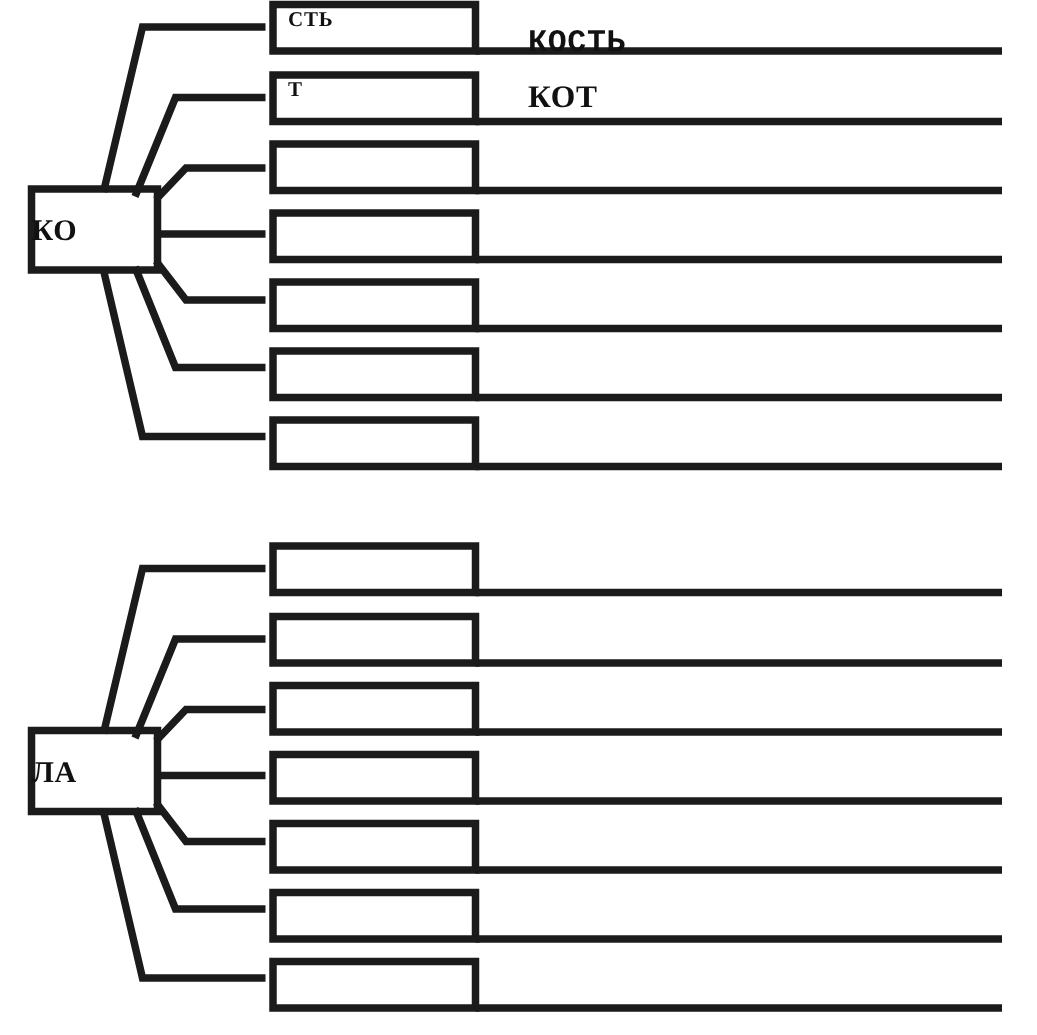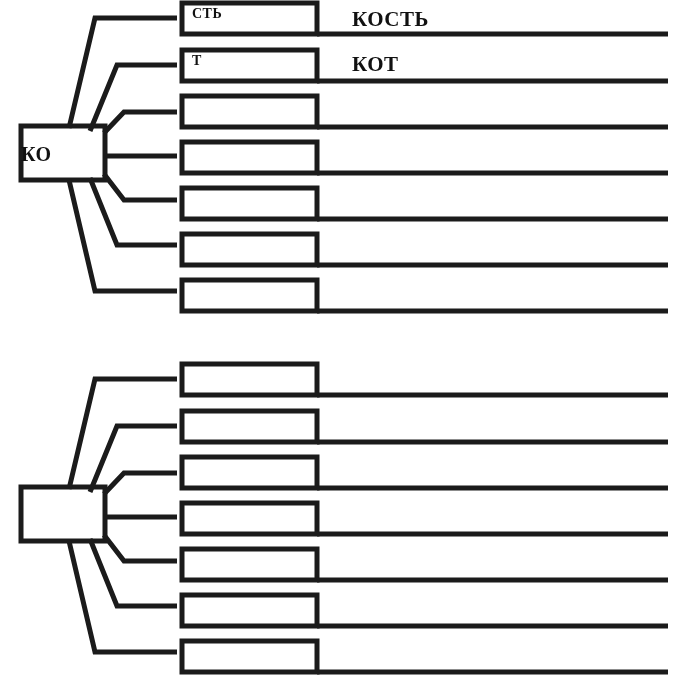--- a/index.html
+++ b/index.html
@@ -111,40 +111,41 @@
     <line x1="317" y1="488" x2="668" y2="488" stroke="#1b1b1b" stroke-width="5"></line>
     <line x1="317" y1="534" x2="668" y2="534" stroke="#1b1b1b" stroke-width="5"></line>
     <line x1="317" y1="580" x2="668" y2="580" stroke="#1b1b1b" stroke-width="5"></line>
     <line x1="317" y1="626" x2="668" y2="626" stroke="#1b1b1b" stroke-width="5"></line>
     <line x1="317" y1="672" x2="668" y2="672" stroke="#1b1b1b" stroke-width="5"></line>
   </svg>
 
   <div class="stem-label" style="left:21px; top:143px;">КО</div>
 
   <div class="slot-text" style="left:192px; top:6px;">СТЬ</div>
-  <div class="answer-text" style="left:352px; top:7px;">КОСТЬ</div>
+  <div class="answer-text" style="left:352px; top:18px;font-family:Liberation Mono, monospace;">КОСТЬ</div>
 
   <div class="slot-text" style="left:192px; top:53px;">Т</div>
   <div class="answer-text" style="left:352px; top:52px;">КОТ</div>
 
   <div class="slot-text" style="left:192px; top:99px;"></div>
   <div class="answer-text" style="left:352px; top:98px;"></div>
 
   <div class="slot-text" style="left:192px; top:145px;"></div>
   <div class="answer-text" style="left:352px; top:144px;"></div>
 
   <div class="slot-text" style="left:192px; top:191px;"></div>
   <div class="answer-text" style="left:352px; top:190px;"></div>
 
   <div class="slot-text" style="left:192px; top:237px;"></div>
   <div class="answer-text" style="left:352px; top:236px;"></div>
 
   <div class="slot-text" style="left:192px; top:283px;"></div>
   <div class="answer-text" style="left:352px; top:282px;"></div>
 
+  <div class="stem-label" style="left:21px; top:504px;">ЛА</div>
 
   <div class="slot-text" style="left:192px; top:367px;"></div>
   <div class="answer-text" style="left:352px; top:366px;"></div>
 
   <div class="slot-text" style="left:192px; top:414px;"></div>
   <div class="answer-text" style="left:352px; top:413px;"></div>
 
   <div class="slot-text" style="left:192px; top:460px;"></div>
   <div class="answer-text" style="left:352px; top:459px;"></div>
 

